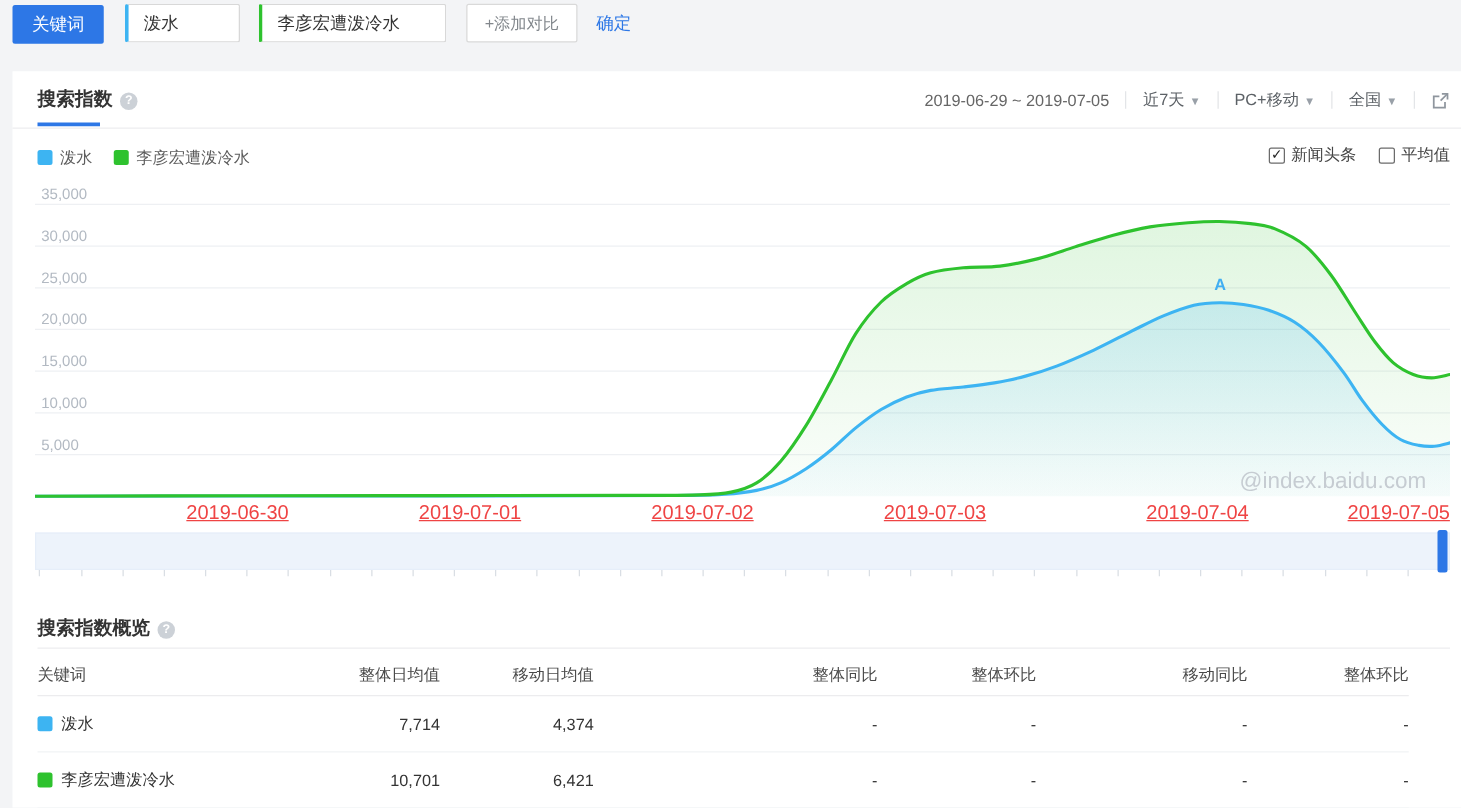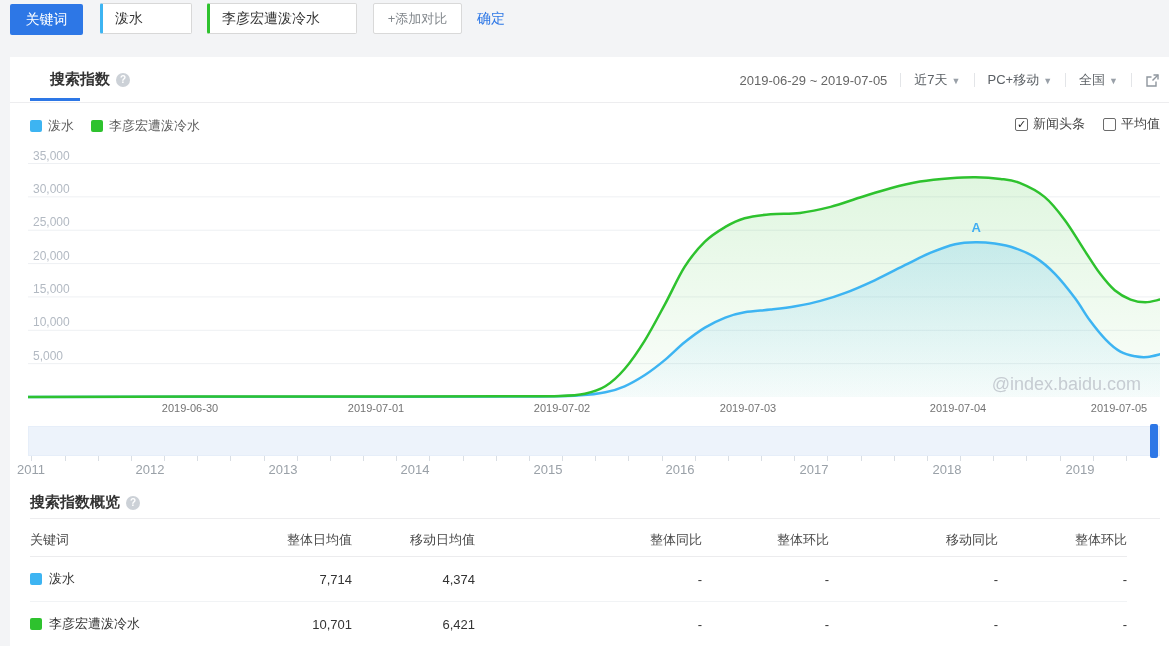--- a/index.html
+++ b/index.html
@@ -17,21 +17,21 @@
   .kw-input.i1 { left:207px; width:150px; }
   .add-btn { position:absolute; left:373px; top:3px; width:89px; height:31px;
     background:#fff; border:1px solid #d9d9d9; border-radius:2px;
     color:#82878c; font-size:13px; cursor:pointer; }
   .confirm { position:absolute; left:477px; top:10px; color:#2d77e6; font-size:14px;
     text-decoration:none; cursor:pointer; }
 
   
   .panel { position:absolute; left:10px; top:57px; width:1159px; height:589px; background:#fff; }
 
-  .panel-title { position:absolute; left:20px; top:13px; font-size:15px; font-weight:bold; color:#333;margin-left:20px; }
+  .panel-title { position:absolute; left:20px; top:13px; font-size:15px; font-weight:bold; color:#333; }
   .help { display:inline-block; width:14px; height:14px; border-radius:50%;
     background:#ccd1d7; color:#fff; font-size:10px; font-weight:bold; line-height:14px;
     text-align:center; vertical-align:1px; margin-left:6px; }
   .tab-underline { position:absolute; left:20px; top:41px; width:50px; height:3px; background:#2d77e6; }
   .header-border { position:absolute; left:0; top:45px; width:100%; height:1px; background:#ededef; }
 
   .controls { position:absolute; right:9px; top:14px; display:flex; align-items:center;
     gap:13px; font-size:13px; color:#5c6166; }
   .controls .sep { width:1px; height:14px; background:#e3e5e8; }
   .dd { cursor:pointer; white-space:nowrap; }
@@ -43,21 +43,21 @@
   .sq { width:12px; height:12px; border-radius:2px; display:inline-block; }
 
   .cb-group { position:absolute; right:9px; top:58px; display:flex; gap:18px;
     font-size:13px; color:#454545; }
   .cb-item { display:flex; align-items:center; gap:5px; cursor:pointer; }
   .cb { width:13px; height:13px; border:1px solid #6b6b6b; border-radius:2px; background:#fff;
     font-size:11px; line-height:11px; text-align:center; color:#222; }
 
   .chart-wrap { position:absolute; left:18px; top:93px; width:1132px; height:256px; }
   .x-labels { position:absolute; left:18px; top:345px; width:1132px; height:16px; }
-  .x-lab { position:absolute; transform:translateX(-50%); font-size:11px; color:#737373; white-space:nowrap; }
+  .x-lab { position:absolute; transform:translateX(-50%); font-size:16px; color:#ef4444; white-space:nowrap;text-decoration:underline; }
   .marker-a { position:absolute; font-size:13px; font-weight:bold; color:#41aef2; }
   .watermark { position:absolute; right:28px; top:317px; font-size:18px; color:#c6ccd2; }
 
   
   .slider { position:absolute; left:18px; top:369px; width:1132px; height:30px;
     background:#edf3fb; border:1px solid #e6eef9; cursor:pointer; }
   .slider-handle { position:absolute; left:1121px; top:-3px; width:8px; height:34px;
     background:#2d77e6; border-radius:2px; cursor:ew-resize; }
   .tick-row { position:absolute; left:18px; top:399px; width:1132px; height:6px; }
   .tick { position:absolute; width:1px; height:5px; background:#d9dee4; }
@@ -213,31 +213,20 @@
       <i class="tick" style="left:833px"></i>
       <i class="tick" style="left:866px"></i>
       <i class="tick" style="left:899px"></i>
       <i class="tick" style="left:932px"></i>
       <i class="tick" style="left:965px"></i>
       <i class="tick" style="left:998px"></i>
       <i class="tick" style="left:1032px"></i>
       <i class="tick" style="left:1065px"></i>
       <i class="tick" style="left:1098px"></i>
     </div>
-  <div class="years" id="years">
-      <span class="year" style="left:3px">2011</span>
-      <span class="year" style="left:122px">2012</span>
-      <span class="year" style="left:255px">2013</span>
-      <span class="year" style="left:387px">2014</span>
-      <span class="year" style="left:520px">2015</span>
-      <span class="year" style="left:652px">2016</span>
-      <span class="year" style="left:786px">2017</span>
-      <span class="year" style="left:919px">2018</span>
-      <span class="year" style="left:1052px">2019</span>
-    </div>
 
   <div class="ov-title"><span>搜索指数概览</span><span class="help">?</span></div>
   <div class="ov-divider"></div>
   <div class="tbl" id="tbl">
       <div class="trow head">
         <div>关键词</div>
         <div>整体日均值</div>
         <div>移动日均值</div>
         <div>整体同比</div>
         <div>整体环比</div>

